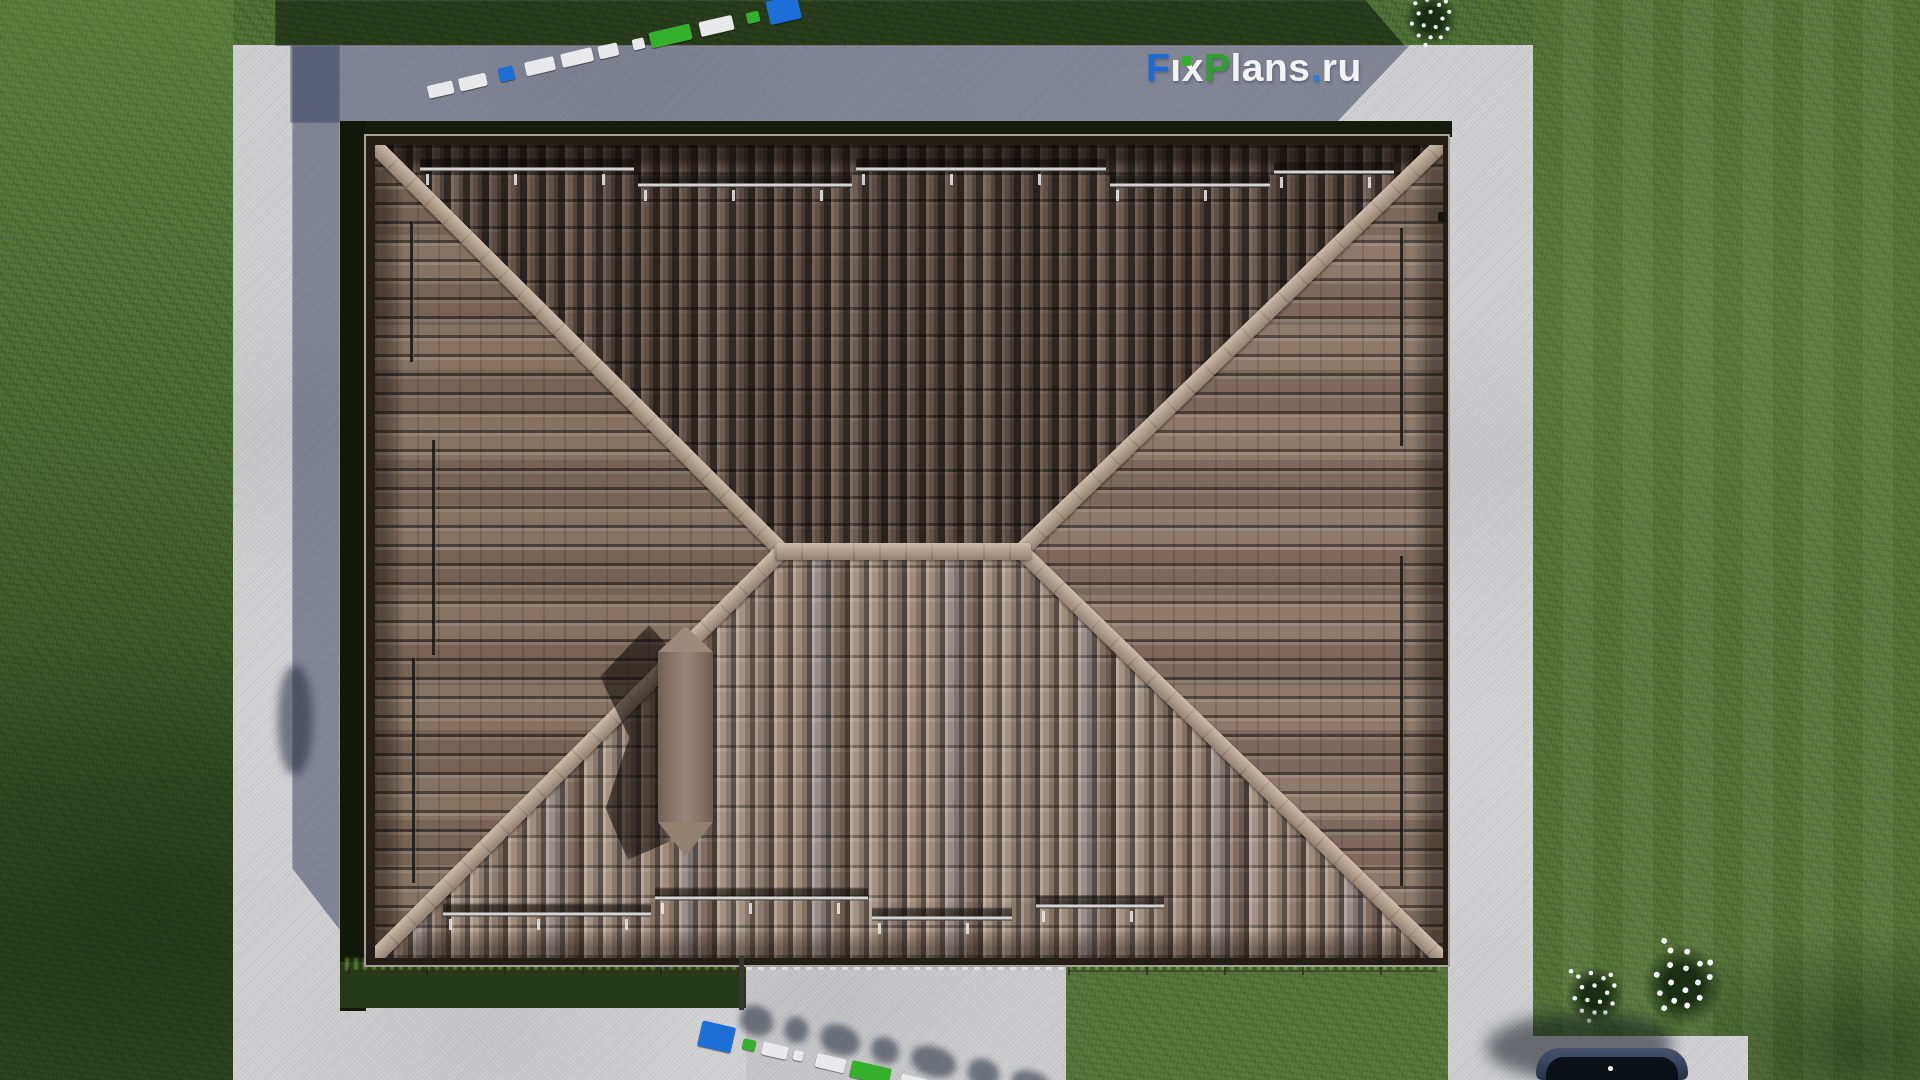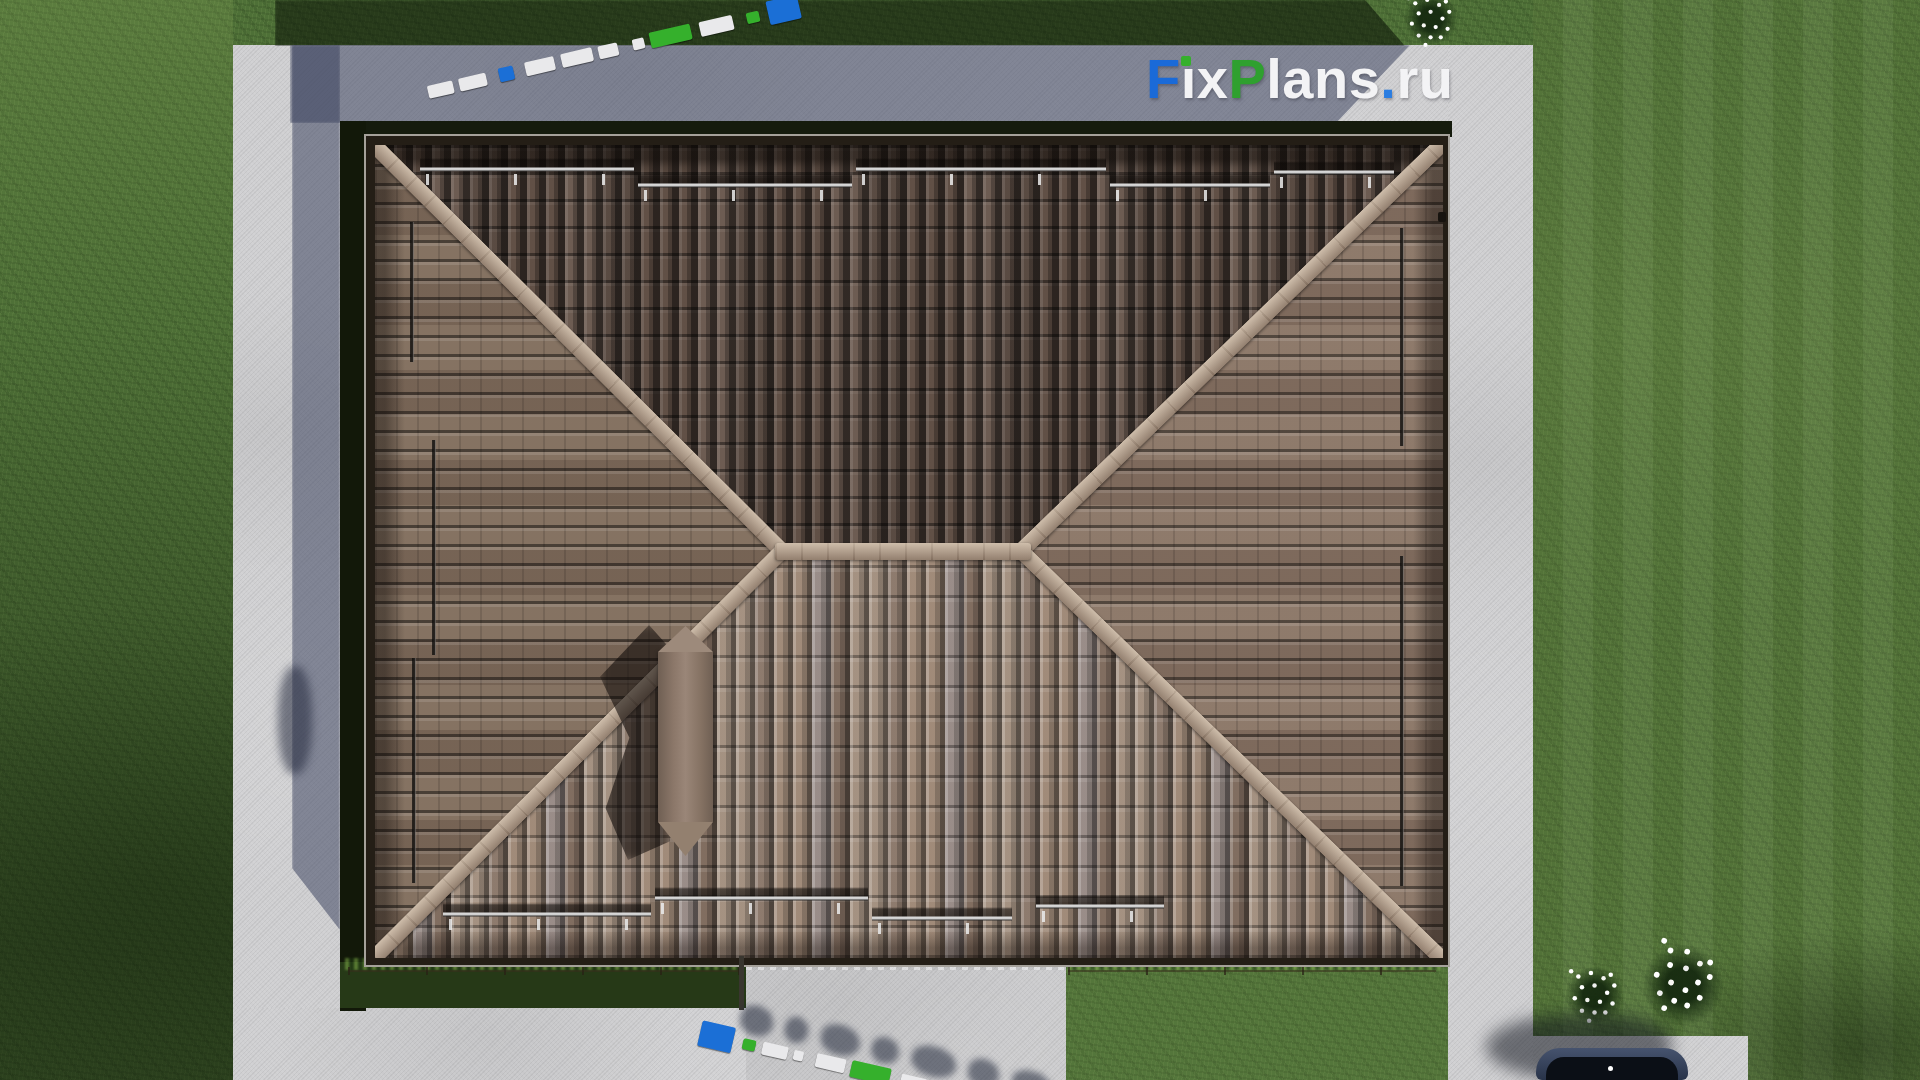--- a/index.html
+++ b/index.html
@@ -115,21 +115,21 @@
     box-shadow:0 0 4px rgba(0,0,0,.4);}
   .chimney::before{content:"";position:absolute;left:0;top:-26px;width:100%;height:26px;
     background:#9d8a7b;clip-path:polygon(50% 0,100% 100%,0 100%);}
   .chimney::after{content:"";position:absolute;left:0;bottom:-34px;width:100%;height:34px;
     background:#93806f;clip-path:polygon(0 0,100% 0,50% 100%);}
   .chimshadow{left:225px;top:480px;width:70px;height:235px;position:absolute;
     background:rgba(16,11,8,.58);filter:blur(5px);
     clip-path:polygon(70% 0,100% 10%,90% 55%,100% 92%,40% 100%,8% 78%,42% 48%,0 22%);}
 
   
-  .wm-main{left:1146px;top:46px;font-size:56px;font-weight:700;letter-spacing:.5px;
+  .wm-main{left:1146px;top:46px;font-size:39px;font-weight:700;letter-spacing:.5px;
     text-shadow:1px 2px 3px rgba(35,35,45,.35);white-space:nowrap;}
   .wm-idot{left:1181px;top:56px;width:10px;height:10px;border-radius:2px;background:#35b02c;}
   .slabrow{position:absolute;white-space:nowrap;}
   .slab{display:inline-block;vertical-align:middle;border-radius:2px;
     box-shadow:0 1px 1px rgba(0,0,0,.45);}
   .sw{background:#e9e9eb;}
   .sb{background:#1b6fd6;}
   .sg{background:#35b02c;}
   .shadowrow{position:absolute;white-space:nowrap;filter:blur(3px);opacity:.55;}
   .sblob{display:inline-block;vertical-align:middle;background:#232a3c;border-radius:40% 55% 45% 50%;}

